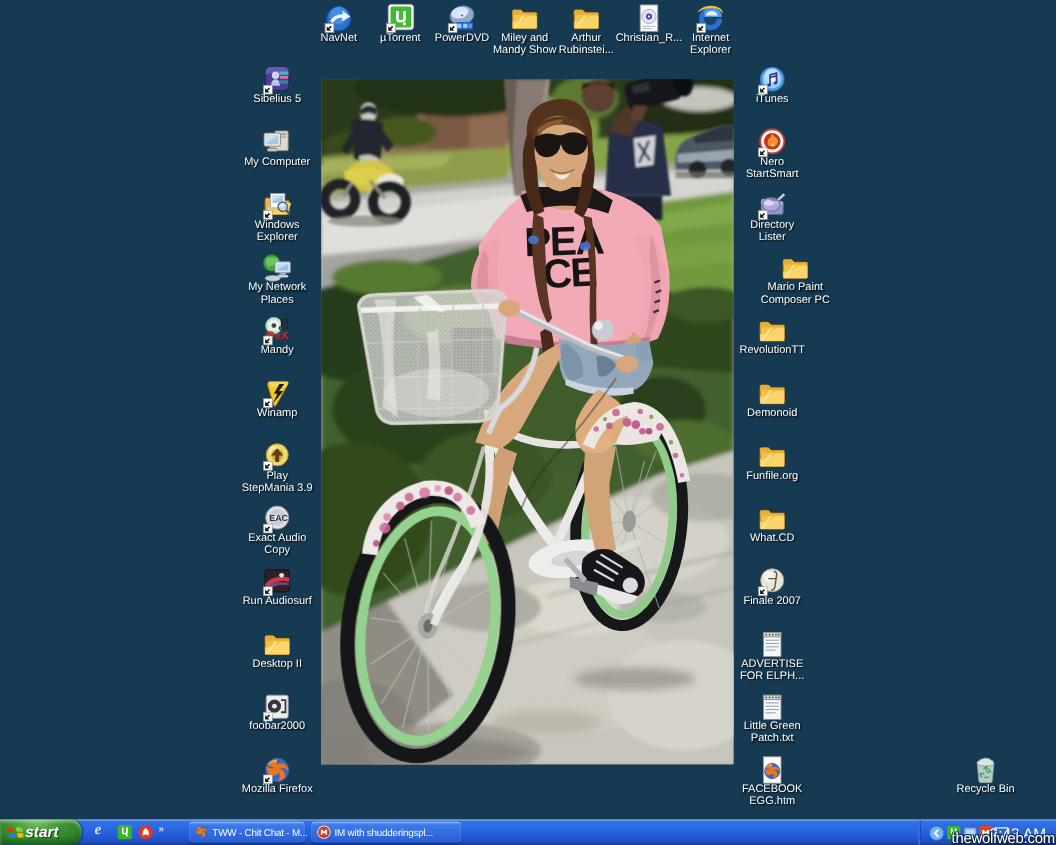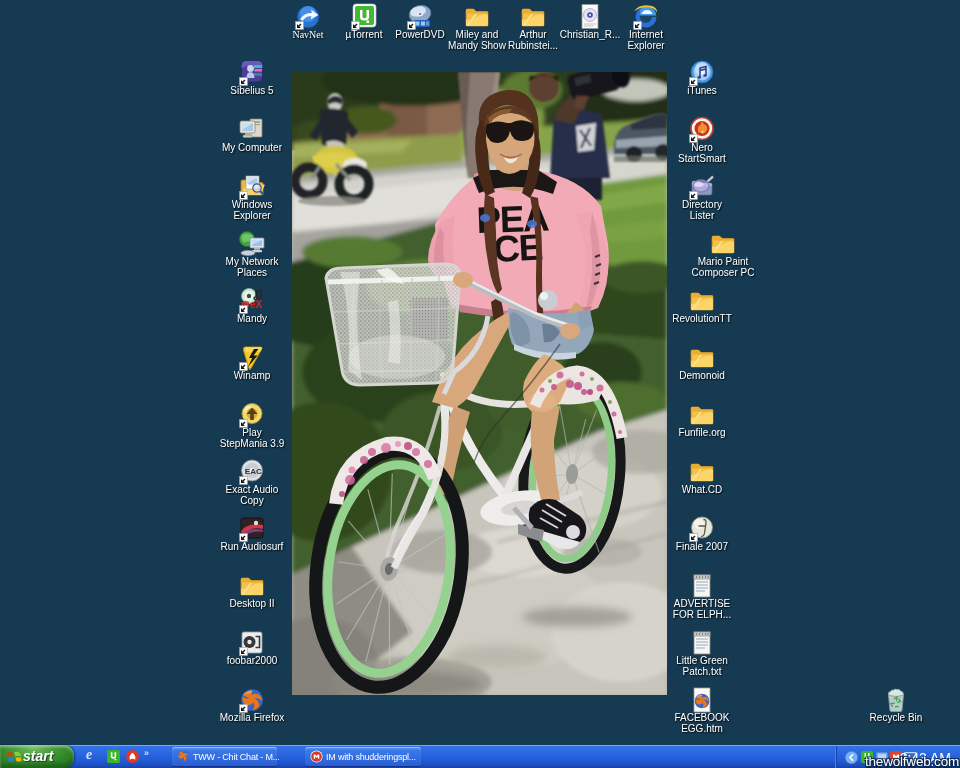--- a/index.html
+++ b/index.html
@@ -285,21 +285,21 @@
 </g>
 <path d="M172,208 C200,222 228,236 243,243 C262,251 274,253 287,259" stroke="#babcc0" stroke-width="6" fill="none"></path>
 <path d="M172,206 C200,220 228,234 243,241 C262,249 274,251 287,257" stroke="#e8eaee" stroke-width="2.5" fill="none"></path>
 <circle cx="256" cy="228" r="10" fill="#c9cdd3"></circle>
 <circle cx="252" cy="224" r="4" fill="#eef0f4"></circle>
 <ellipse cx="171" cy="208" rx="10" ry="8" fill="#d8a77c"></ellipse>
 <ellipse cx="278" cy="259" rx="10" ry="8" fill="#d8a77c"></ellipse>
 <path d="M268,272 Q240,312 206,350 Q190,368 182,390" stroke="#2e2e2e" stroke-width="1.4" fill="none" opacity="0.6"></path>
 
 </svg>
-<div class="ic" style="left:270px;top:0px;width:76px;font-family:Liberation Serif, serif;">
+<div class="ic" style="left:270px;top:0px;width:76px;">
       <span class="g"><svg width="28" height="28" viewBox="0 0 28 28">
           <circle cx="14" cy="14" r="11" fill="#2a72cc"></circle>
           <circle cx="14" cy="14" r="11" fill="none" stroke="#134a9a" stroke-width="1"></circle>
           <circle cx="14" cy="11" r="8" fill="#4a96e8" opacity="0.8"></circle>
           <path d="M6 16 Q11 9 18 10 L17 6.5 L24.5 12 L16.5 16.5 L17.5 13.3 Q12 12.5 8.5 18 Z" fill="#f4f8ff"></path>
           <g>
             <rect x="1.5" y="18.5" width="8" height="8" fill="#fff" stroke="#9a9a9a" stroke-width="0.6"></rect>
             <path d="M3 25 L3 21 L4.5 22.5 L6.5 20.5 L7.5 21.5 L5.5 23.5 L7 25 Z" fill="#1a1a1a"></path>
           </g>
         </svg></span>
@@ -727,21 +727,21 @@
         </svg>
 <div class="qli" style="left:144px;top:3px;color:#cfe0ff;font-size:9px;font-weight:bold;">»</div>
       </div>
  <div class="tbtn" style="left:172px;width:105px;">
         <svg style="position:absolute;left:4px;top:2px;" width="14" height="14" viewBox="0 0 28 28">
           <circle cx="14" cy="14" r="10.8" fill="#3866c4"></circle>
           <path d="M5 9 Q9 4.5 14 4.5 Q13 7 13.5 9 Q17 6.5 21.5 9 Q24 11.5 24.3 15 Q21 11.5 16.5 12.5 Q22 15.5 21 20.5 Q18.5 23.5 14.5 24.5 Q17.5 20.5 15.5 16.5 Q12 20.5 6.5 18.5 Q3.8 14.5 4.5 10.5 Q7.5 13.5 11 12 Q6.5 10.5 5 9 Z" fill="#e8761e"></path>
         </svg>
         <span class="bt">TWW - Chit Chat - M...</span>
       </div>
- <div class="tbtn" style="left:283px;width:116px;margin-left:22px;">
+ <div class="tbtn" style="left:283px;width:136px;">
         <svg style="position:absolute;left:5px;top:3px;" width="13" height="13" viewBox="0 0 28 28">
           <circle cx="14" cy="14" r="13" fill="#fff"></circle>
           <circle cx="14" cy="14" r="11.5" fill="#d43a28"></circle>
           <path d="M8 19 L8 9.5 L11 9.5 L14 13 L17 9.5 L20 9.5 L20 19 L17 19 L17 14 L14 17.2 L11 14 L11 19 Z" fill="#fff"></path>
         </svg>
         <span class="bt">IM with shudderingspl...</span>
       </div>
  <div id="tray">
         <svg class="tri" style="left:7px;" width="15" height="15" viewBox="0 0 28 28">
           <circle cx="14" cy="14" r="12" fill="#74b2f4"></circle>

